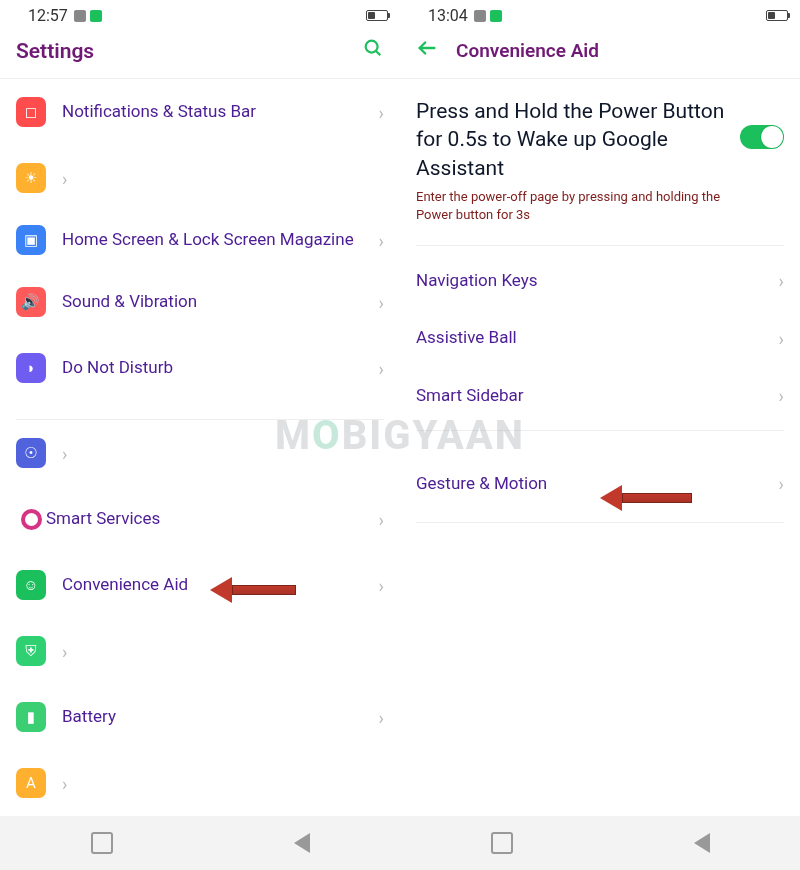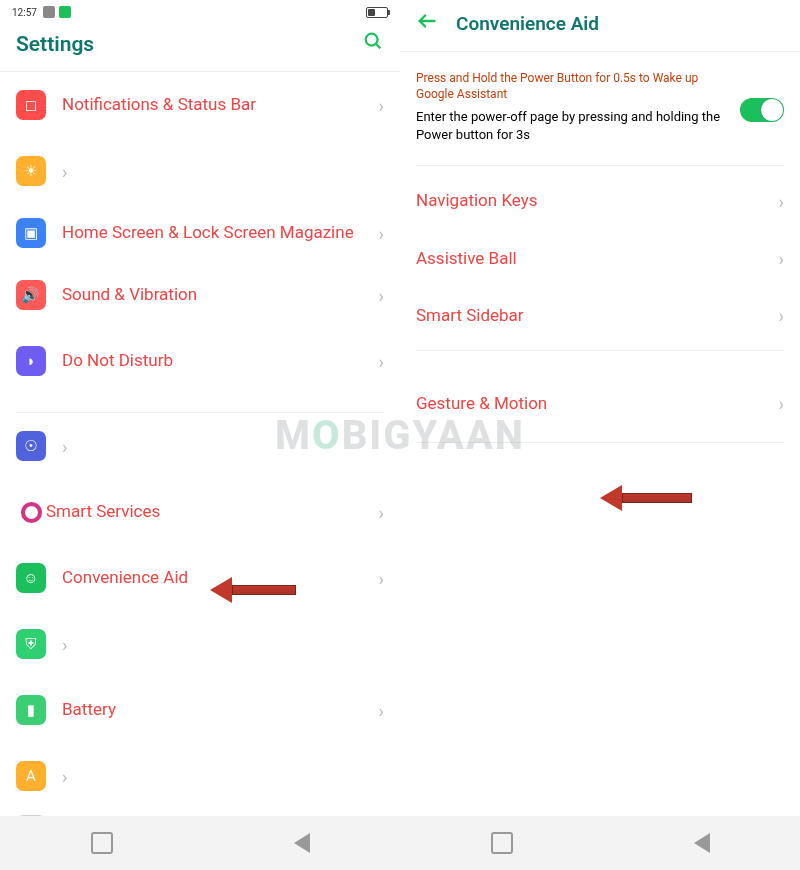--- a/index.html
+++ b/index.html
@@ -14,56 +14,56 @@
   .screen {
     width: 400px;
     height: 870px;
     position: relative;
     background: #fff;
   }
   .status-bar {
     display: flex;
     justify-content: space-between;
     align-items: center;
-    padding: 6px 12px 2px 12px;
-    font-size: 10px;
+    padding: 6px 12px 2px 28px;
+    font-size: 16px;
     color: #333;
   }
   .status-left { display:flex; align-items:center; gap:6px; }
   .status-icons { display:flex; gap:4px; align-items:center; }
   .icon-box { width:12px; height:12px; border-radius:2px; }
   .icon-box.gray { background:#888; }
   .icon-box.green { background:#1bbf5c; }
   .battery {
     width: 22px; height: 11px; border:1.5px solid #444; border-radius:2px; position:relative;
   }
   .battery::after { content:""; position:absolute; right:-3px; top:2px; width:2px; height:5px; background:#444; border-radius:0 1px 1px 0;}
   .battery-fill { position:absolute; left:1px; top:1px; bottom:1px; width:7px; background:#444; border-radius:1px;}
   
   .hdr {
     display:flex; align-items:center; padding: 10px 16px 14px 16px;
     border-bottom: 1px solid #eee;
   }
-  .hdr-title { font-size:21px; font-weight:600; color:#0f766e; flex:1;}
+  .hdr-title { font-size:21px; font-weight:600; color:#701a75; flex:1;}
   .search-icon { color:#1bbf5c; font-size:22px; }
   .back-arrow { color:#1bbf5c; font-size:22px; margin-right:18px; }
   .divider-thin { height:1px; background:#eee; margin:0 16px; }
   
   .row {
     display:flex; align-items:center;
     padding: 14px 16px;
     position:relative;
   }
   .row-tall { padding-top:18px; padding-bottom:18px; }
   .row-icon {
     width:30px; height:30px; border-radius:7px;
     display:flex; align-items:center; justify-content:center;
     margin-right:16px; flex-shrink:0; color:#fff; font-size:15px;
   }
-  .row-label { font-size:17px; color:#ef4444; flex:1; line-height:1.25; }
+  .row-label { font-size:17px; color:#4c1d95; flex:1; line-height:1.25; }
   .row-chevron { color:#bbb; font-size:18px; }
   .group-gap { height:18px; }
   
   .c-red { background:#ff4d4d; }
   .c-orange { background:#ffb02e; }
   .c-blue { background:#3b82f6; }
   .c-red2 { background:#ff5a5a; }
   .c-purple { background:#6f5cf0; }
   .c-indigo { background:#5063dd; }
   .ring { width:30px;height:30px;border-radius:7px;background:#fff;display:flex;align-items:center;justify-content:center;position:relative;}
@@ -71,22 +71,22 @@
   .c-green { background:#1bbf5c; }
   .c-lgreen { background:#2fd072; }
   .c-batt { background:#3bce72; }
   .c-amber { background:#ffb02e; }
   .c-gray { background:#cfcfcf; }
   
   .toggle-row {
     display:flex; align-items:flex-start; padding:18px 16px 12px 16px;
   }
   .toggle-text { flex:1; padding-right:14px;}
-  .toggle-title { font-size:12px; color:#c2410c; line-height:1.35;}
-  .toggle-sub { font-size:13px; color:#000000; margin-top:6px; line-height:1.35;}
+  .toggle-title { font-size:21px; color:#0f172a; line-height:1.35;}
+  .toggle-sub { font-size:13px; color:#7f1d1d; margin-top:6px; line-height:1.35;}
   .switch {
     width:44px; height:24px; border-radius:12px; background:#1bbf5c; position:relative; flex-shrink:0; margin-top:28px;
   }
   .switch-knob {
     position:absolute; right:1px; top:1px; width:22px; height:22px; background:#fff; border-radius:50%; box-shadow:0 0 2px rgba(0,0,0,.2);
   }
   .section-sep { height:1px; background:#eee; margin:10px 16px 6px 16px;}
   
   .arrow {
     position:absolute; display:flex; align-items:center;
@@ -215,20 +215,32 @@
     <div class="arrow-shaft" style="width:64px;"></div>
   </div>
 
   <div class="navbar">
     <div class="nav-btn nav-square"></div>
     <div class="nav-tri"></div>
   </div>
 </div>
 
 <div class="screen">
+  <div class="status-bar">
+    <div class="status-left">
+      <span>13:04</span>
+      <div class="status-icons">
+        <span class="icon-box gray"></span>
+        <span class="icon-box green"></span>
+      </div>
+    </div>
+    <div class="battery">
+        <div class="battery-fill"></div>
+      </div>
+  </div>
 
   <div class="hdr" style="border-bottom:1px solid #eee;">
     <div class="back-arrow">
       <svg width="22" height="22" viewBox="0 0 24 24" fill="none" stroke="#1bbf5c" stroke-width="2.6" stroke-linecap="round" stroke-linejoin="round">
           <line x1="20" y1="12" x2="4" y2="12"></line>
           <polyline points="10 18 4 12 10 6"></polyline>
         </svg>
     </div>
     <div class="hdr-title" style="font-size:19px">Convenience Aid</div>
   </div>

